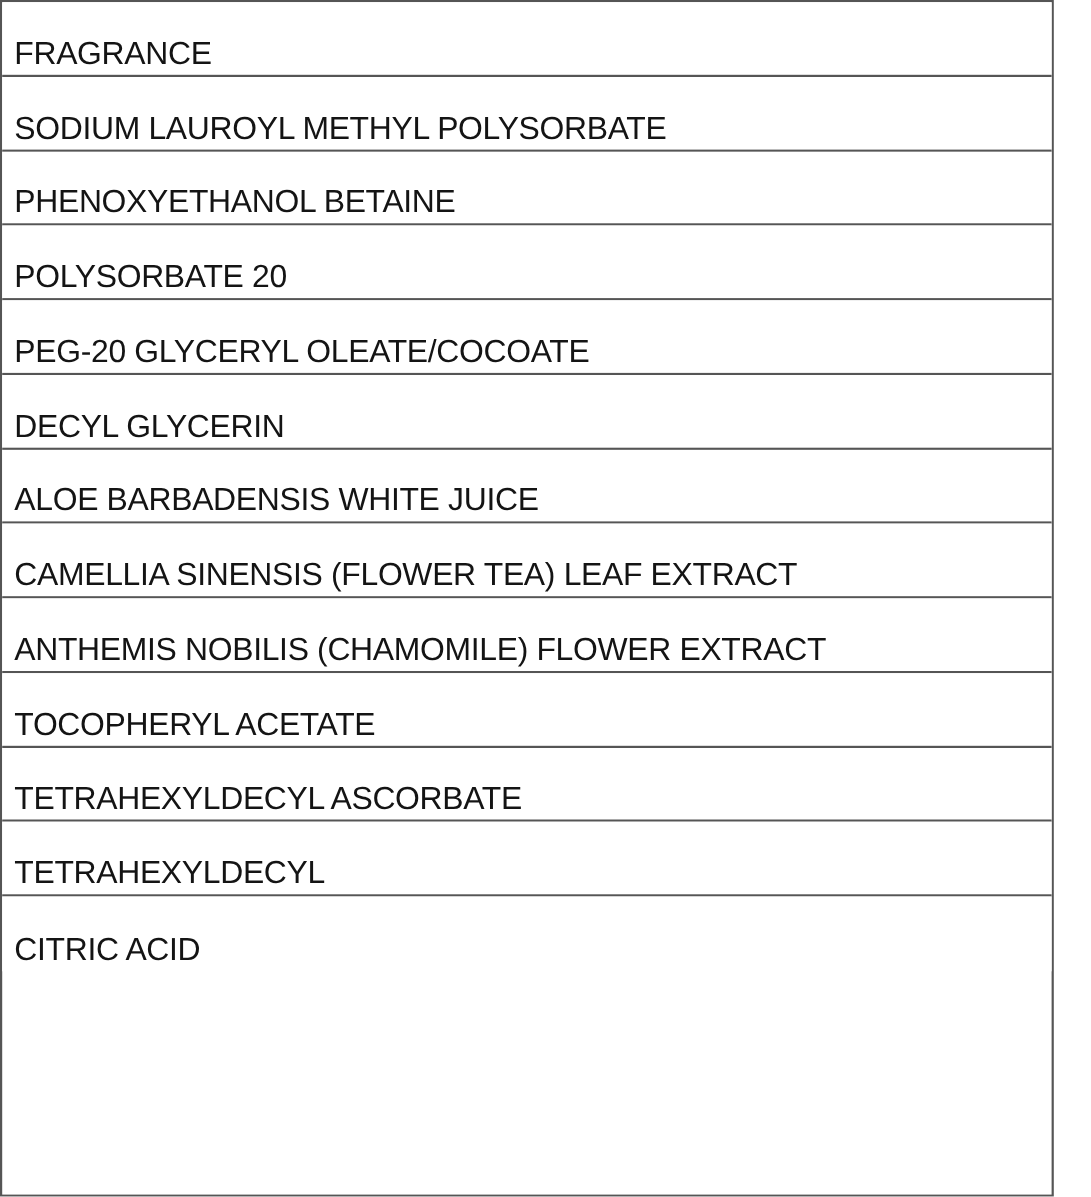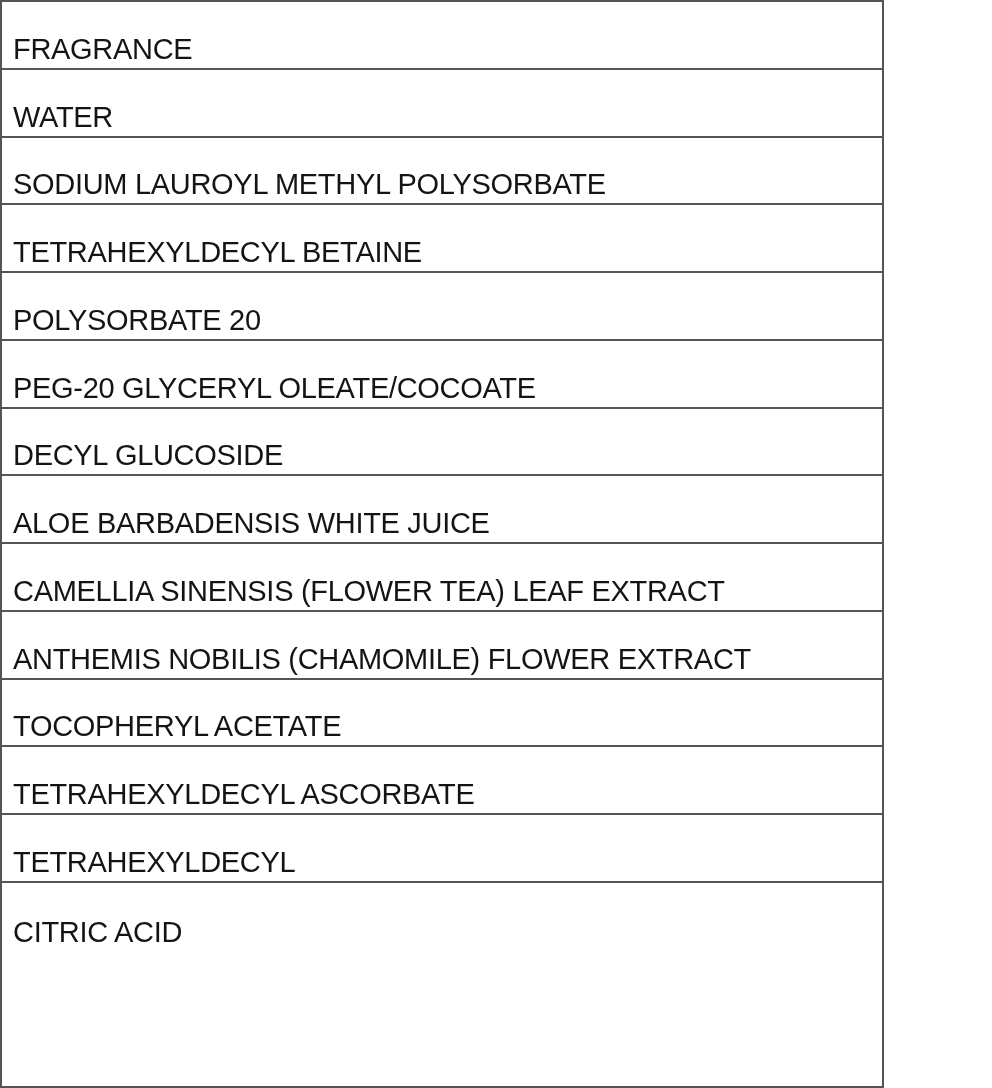--- a/index.html
+++ b/index.html
@@ -7,21 +7,21 @@
     padding: 0;
     background: #ffffff;
   }
   .page {
     width: 992px;
     height: 1088px;
     background: #ffffff;
     overflow: hidden;
   }
   .ingredient-table {
-    width: 884px;
+    width: 958px;
     height: 1088px;
     box-sizing: border-box;
     border: 2px solid #555555;
     background: #ffffff;
   }
   .table-row {
     box-sizing: border-box;
     height: 67.75px;
     border-bottom: 2px solid #555555;
     display: flex;
@@ -43,43 +43,40 @@
 </style>
 </head>
 <body>
 
 <div class="page">
   <div class="ingredient-table">
   <div class="table-row">
     <span class="cell-text">FRAGRANCE</span>
   </div>
 
-  <div class="table-row">
-    <span class="cell-text">WATER</span>
-  </div>
 
   <div class="table-row">
     <span class="cell-text">SODIUM LAUROYL METHYL POLYSORBATE</span>
   </div>
 
   <div class="table-row">
-    <span class="cell-text">TETRAHEXYLDECYL BETAINE</span>
+    <span class="cell-text">PHENOXYETHANOL BETAINE</span>
   </div>
 
   <div class="table-row">
     <span class="cell-text">POLYSORBATE 20</span>
   </div>
 
 
   <div class="table-row">
     <span class="cell-text">PEG-20 GLYCERYL OLEATE/COCOATE</span>
   </div>
 
   <div class="table-row">
-    <span class="cell-text">DECYL GLUCOSIDE</span>
+    <span class="cell-text">DECYL GLYCERIN</span>
   </div>
 
   <div class="table-row">
     <span class="cell-text">ALOE BARBADENSIS WHITE JUICE</span>
   </div>
 
   <div class="table-row">
     <span class="cell-text">CAMELLIA SINENSIS (FLOWER TEA) LEAF EXTRACT</span>
   </div>
 

